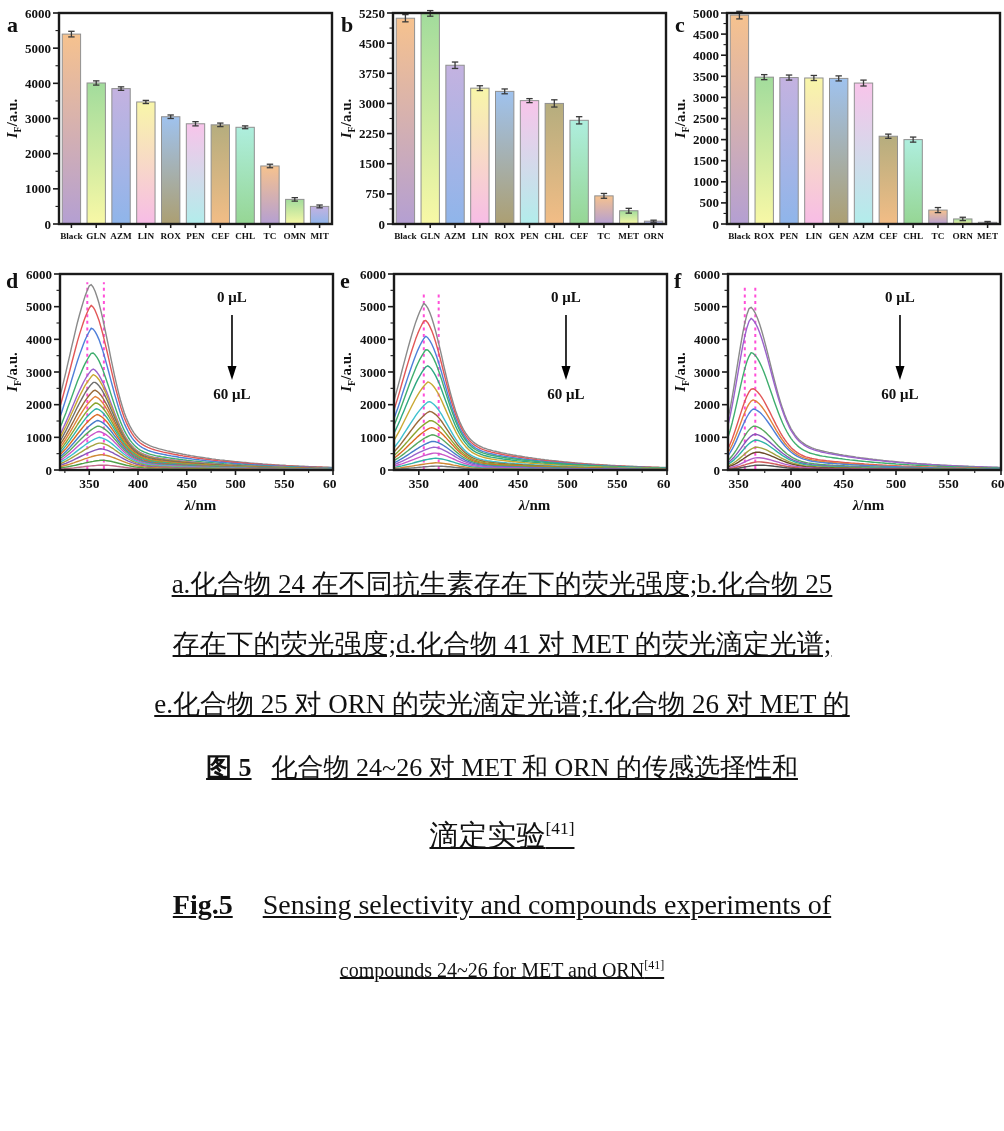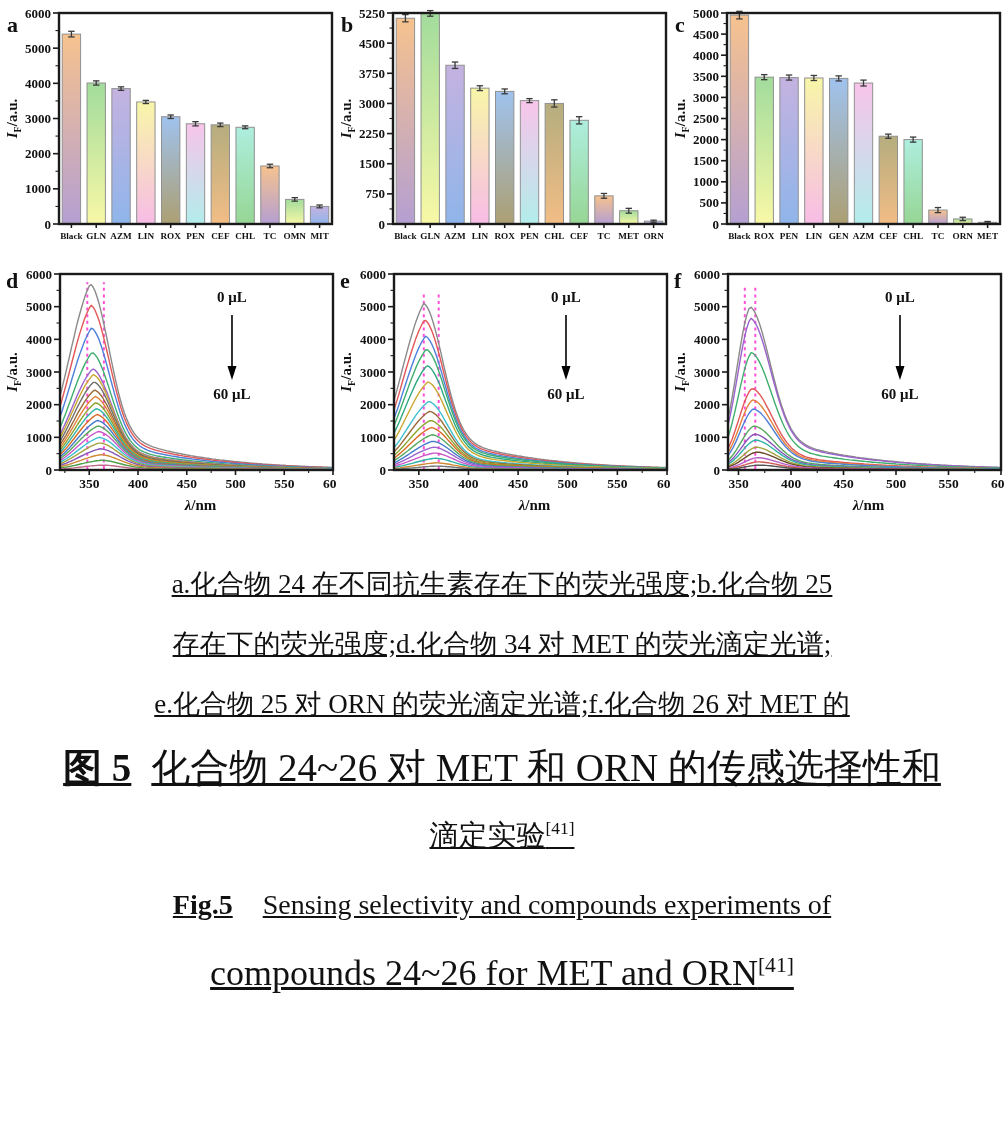--- a/index.html
+++ b/index.html
@@ -4,26 +4,26 @@
 <style>
   html,body{margin:0;padding:0;background:#ffffff;}
   body{width:1004px;color:#111;font-family:"Liberation Serif","DejaVu Serif",serif;}
   .figure-area{width:1004px;padding-left:2px;box-sizing:border-box;}
   .chart-row{display:flex;}
   .panel{width:334px;}
   .panel svg{display:block;}
   .captions{text-align:center;margin-top:34px;text-decoration:underline;}
   .captions p{margin:0;}
   .zh-line{font-size:27px;line-height:60px;white-space:nowrap;}
-  .fig-zh{font-size:39px;line-height:60px;margin-top:4px !important;}
+  .fig-zh{font-size:26px;line-height:60px;margin-top:4px !important;}
   .fig-zh .prefix{font-weight:bold;margin-right:20px;}
   .fig-zh2{font-size:29px;line-height:60px;}
   .fig-en{font-size:28px;line-height:60px;margin-top:10px !important;}
   .fig-en .prefix{font-weight:bold;margin-right:30px;}
-  .fig-en2{font-size:36px;line-height:60px;}
+  .fig-en2{font-size:20px;line-height:60px;}
   sup{font-size:0.6em;text-align:right;}
 </style>
 </head>
 <body>
 
 <div class="figure-area">
   <div class="chart-row">
     <figure class="panel" style="margin:0">
         <svg id="svg-a" width="334" height="258">
           <defs>
@@ -662,19 +662,19 @@
           <text x="198.5" y="252" text-anchor="middle" fill="#111111" font-family="&quot;Liberation Serif&quot;,&quot;DejaVu Serif&quot;,serif" font-weight="bold" font-size="15"><tspan font-style="italic">λ</tspan><tspan>/nm</tspan></text>
           <text transform="translate(15 114) rotate(-90)" text-anchor="middle" fill="#111111" font-family="&quot;Liberation Serif&quot;,&quot;DejaVu Serif&quot;,serif" font-weight="bold" font-size="15"><tspan font-style="italic">I</tspan><tspan dy="4" font-size="10">F</tspan><tspan dy="-4">/a.u.</tspan></text>
           <text x="4" y="30" fill="#111111" font-family="&quot;Liberation Serif&quot;,&quot;DejaVu Serif&quot;,serif" font-weight="bold" font-size="22">f</text>
         </svg>
       </figure>
   </div>
 </div>
 
 <div class="captions">
   <p class="zh-line">a.化合物 24 在不同抗生素存在下的荧光强度;b.化合物 25</p>
-  <p class="zh-line">存在下的荧光强度;d.化合物 34 对 MET 的荧光滴定光谱;</p>
+  <p class="zh-line">存在下的荧光强度;d.化合物 41 对 MET 的荧光滴定光谱;</p>
   <p class="zh-line">e.化合物 25 对 ORN 的荧光滴定光谱;f.化合物 26 对 MET 的</p>
   <p class="fig-zh"><span class="prefix">图 5</span><span>化合物 24~26 对 MET 和 ORN 的传感选择性和</span></p>
   <p class="fig-zh2"><span>滴定实验</span><sup>[41]</sup></p>
   <p class="fig-en"><span class="prefix">Fig.5</span><span>Sensing selectivity and compounds experiments of</span></p>
   <p class="fig-en2"><span>compounds 24~26 for MET and ORN</span><sup>[41]</sup></p>
 </div>
 
 </body></html>

